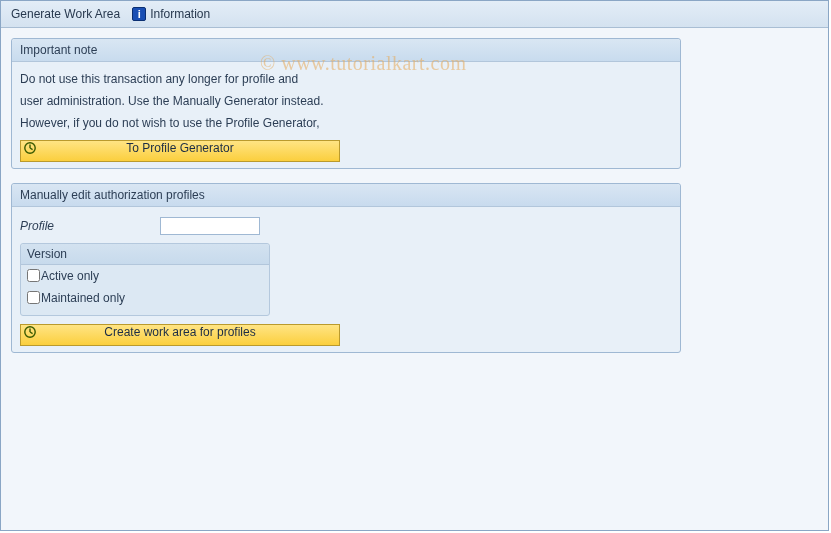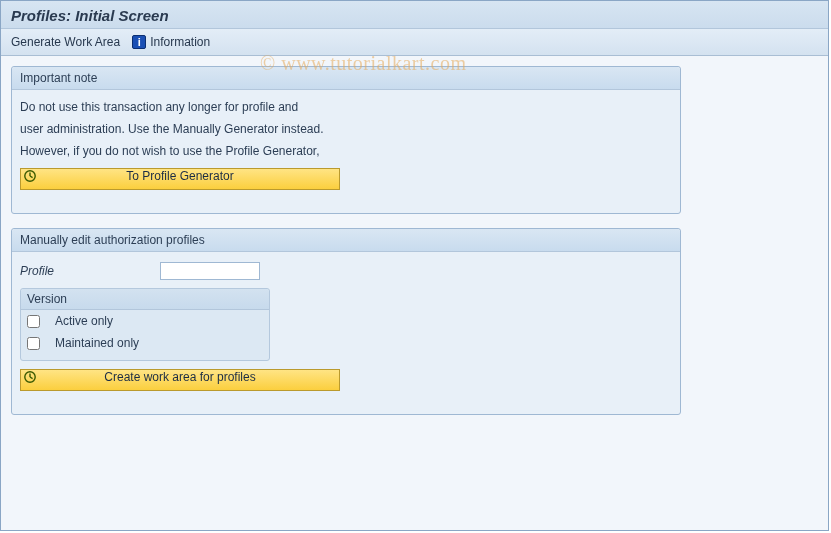--- a/index.html
+++ b/index.html
@@ -58,21 +58,21 @@
     }
     .content {
       padding: 10px;
       width: 690px;
     }
     .groupbox {
       border: 1px solid #9fb8d3;
       border-radius: 3px;
       background: #e8f0f8;
       margin-bottom: 14px;
-      padding-bottom: 21px;
+      padding-bottom: 4px;
     }
     .group-header {
       background: linear-gradient(180deg, #d9e6f3 0%, #c8dbee 100%);
       border-bottom: 1px solid #b2c6db;
       padding: 4px 8px;
       font-size: 12px;
       color: #2c3e55;
       border-top-left-radius: 3px;
       border-top-right-radius: 3px;
     }
@@ -135,23 +135,23 @@
     .subgroup-header {
       padding: 3px 6px;
       background: linear-gradient(180deg, #d3e2f0 0%, #c7daec 100%);
       border-bottom: 1px solid #b2c6db;
       border-top-left-radius: 3px;
       border-top-right-radius: 3px;
       color: #2c3e55;
     }
     .check-row {
       display: flex;
-      align-items: center;
+      align-items: flex-start;
       padding: 4px 6px;
-      gap: 15px;
+      gap: 1px;
       color: #2c3e55;
     }
     .check-row input[type=checkbox] {
       width: 13px;
       height: 13px;
       border: 1px solid #7e98b6;
     }
     .watermark {
       position: absolute;
       top: 52px;
@@ -162,21 +162,20 @@
       pointer-events: none;
       letter-spacing: 0.5px;
     }
     .clock-icon svg { display:block; }
   </style>
 </head>
 <body>
 
 <div class="window">
 
-  <div class="title-bar">Profiles: Initial Screen</div>
 
   <div class="toolbar">
     <div class="toolbar-item">
       <span>Generate Work Area</span>
     </div>
     <div class="toolbar-item">
       <span class="info-icon">i</span>
       <span>Information</span>
     </div>
   </div>

